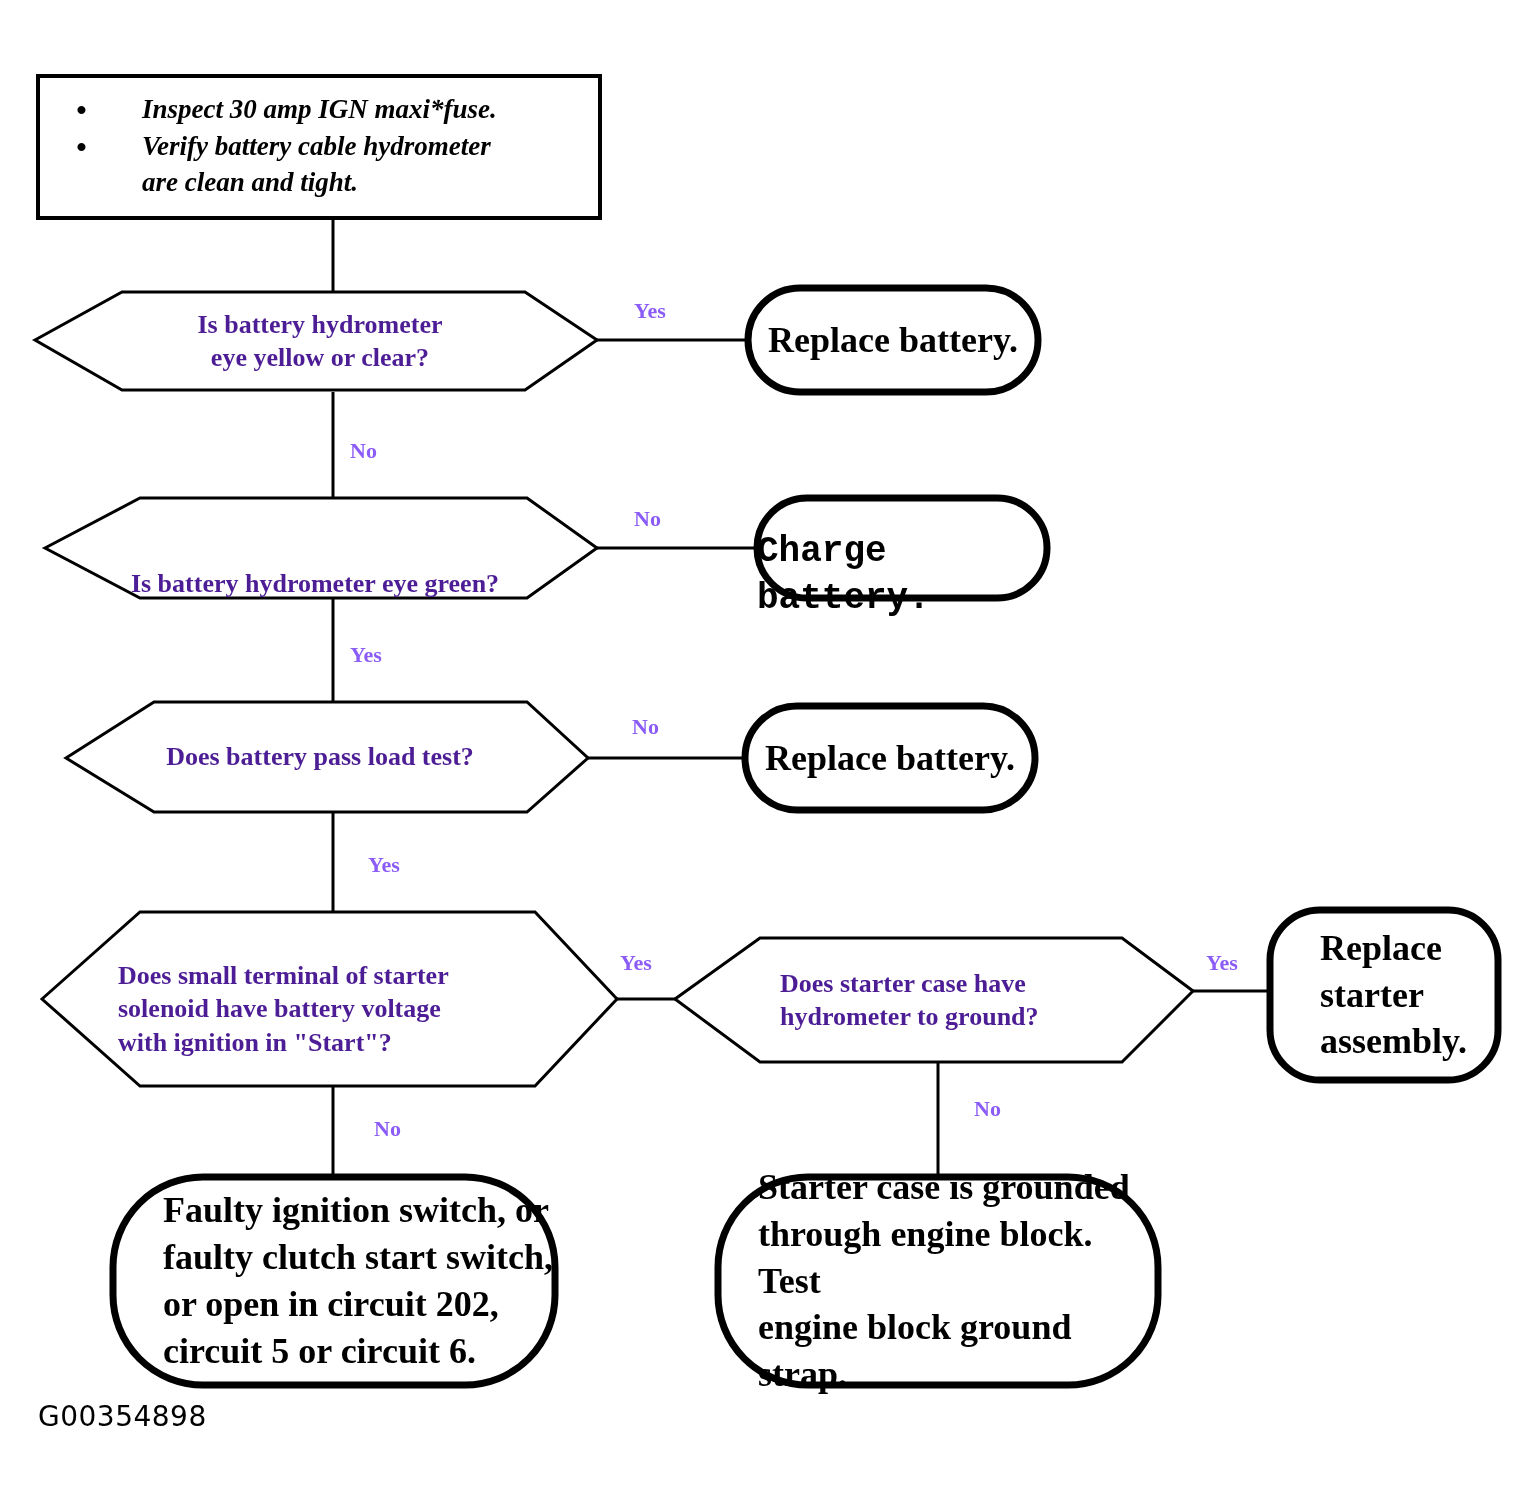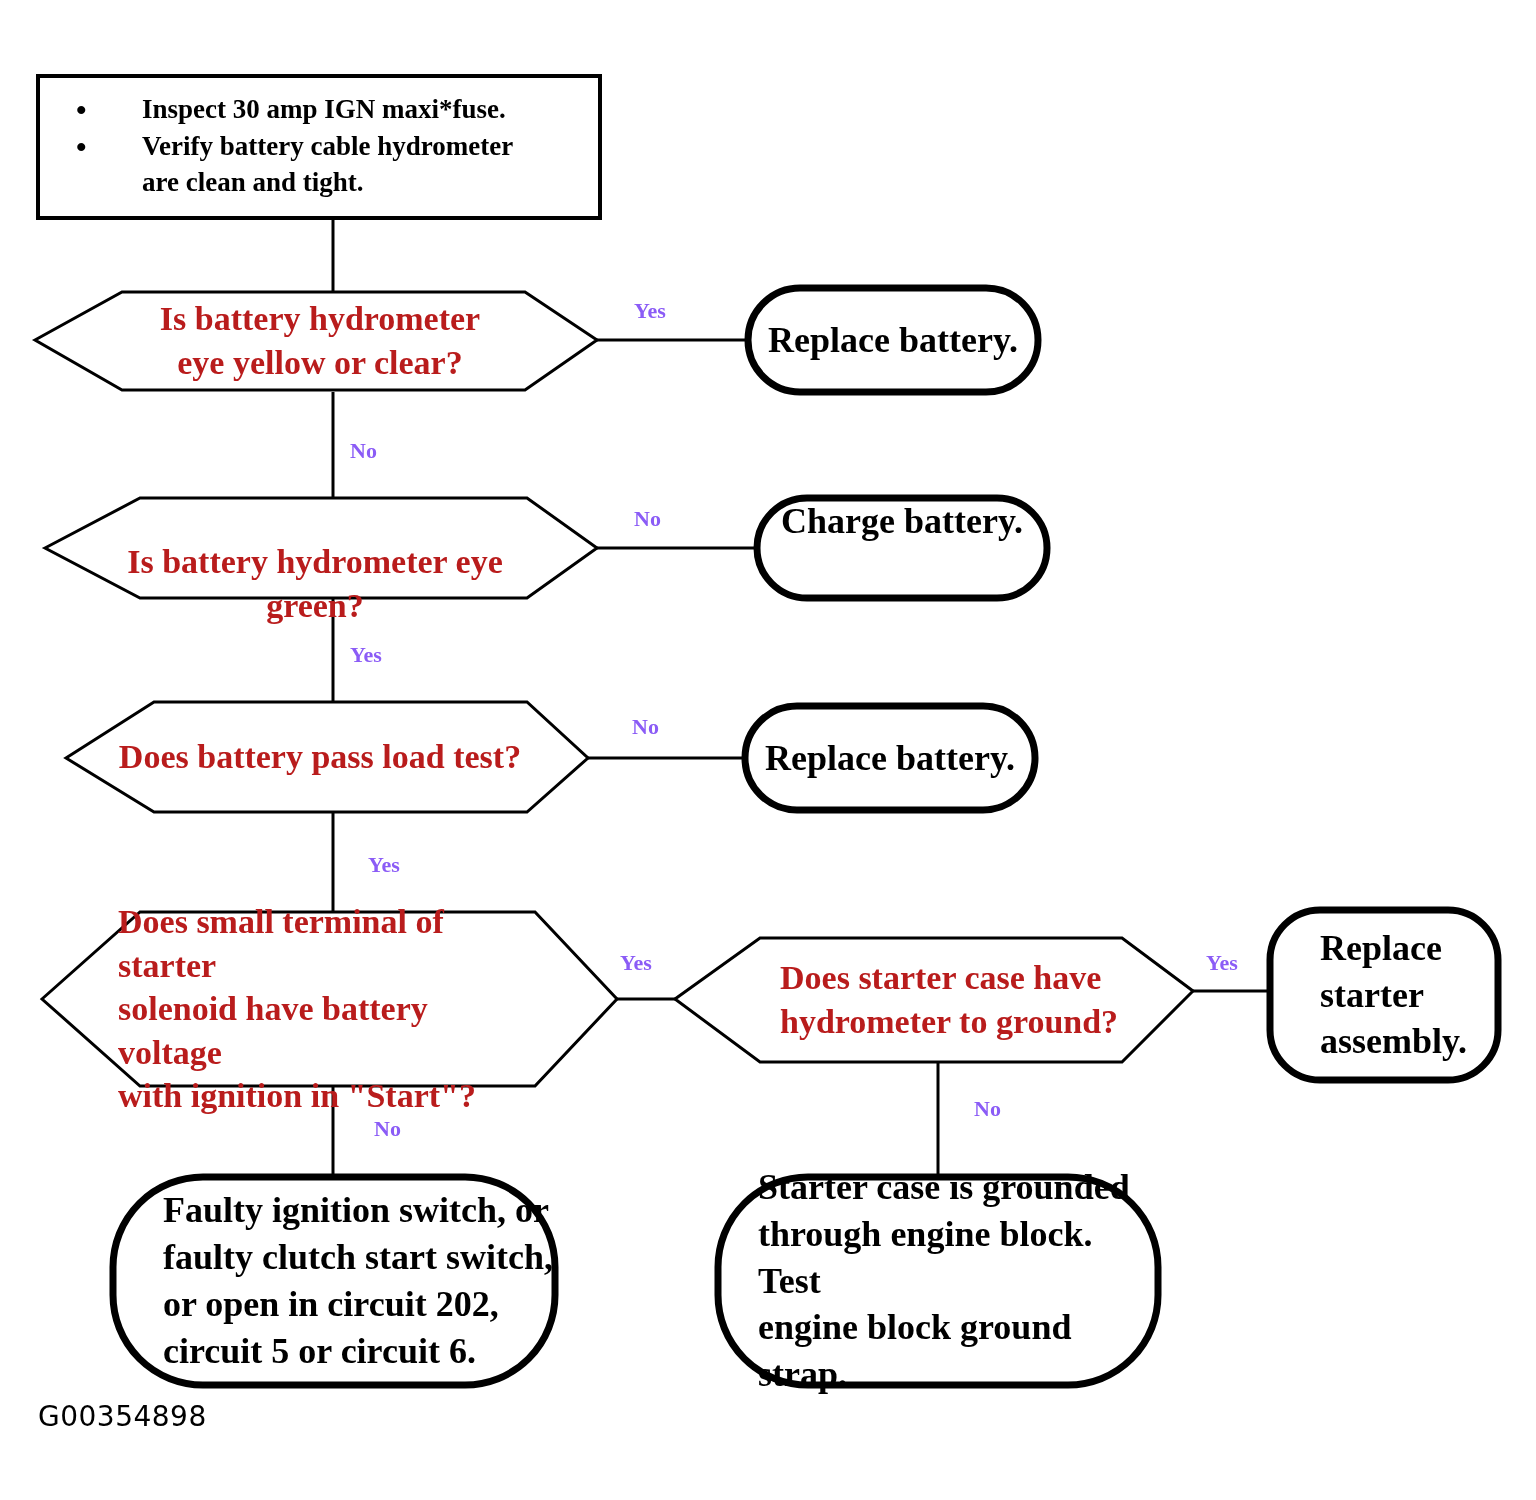--- a/index.html
+++ b/index.html
@@ -54,22 +54,22 @@
     content: "\2022";
     position: absolute;
     left: 0;
     top: -2px;
     font-size: 30px;
     line-height: 1.30;
   }
   
   .hex-text {
     position: absolute;
-    color: #b91c1c;
-    font-size: 34px;
+    color: #4c1d95;
+    font-size: 26px;
     line-height: 1.28;
     font-weight: 700;
     white-space: pre-line;
     display: flex;
     align-items: center;
   }
   
   .term-text {
     position: absolute;
     color: #000000;
@@ -138,21 +138,21 @@
     <rect x="38" y="76" width="562" height="142" fill="#ffffff" stroke="#000000" stroke-width="4"></rect>
 
     <rect x="748" y="288" width="290" height="104" rx="52" ry="52" fill="#ffffff" stroke="#000000" stroke-width="7"></rect>
     <rect x="757" y="498" width="290" height="100" rx="50" ry="50" fill="#ffffff" stroke="#000000" stroke-width="7"></rect>
     <rect x="745" y="706" width="290" height="104" rx="52" ry="52" fill="#ffffff" stroke="#000000" stroke-width="7"></rect>
     <rect x="1270" y="910" width="228" height="170" rx="50" ry="50" fill="#ffffff" stroke="#000000" stroke-width="7"></rect>
     <rect x="113" y="1177" width="442" height="208" rx="90" ry="90" fill="#ffffff" stroke="#000000" stroke-width="7"></rect>
     <rect x="718" y="1177" width="440" height="208" rx="90" ry="90" fill="#ffffff" stroke="#000000" stroke-width="7"></rect>
   </svg>
 
-  <div class="node rect-box" style="left:38px; top:76px; width:562px; height:142px; border:none; background:transparent;">
+  <div class="node rect-box" style="left:38px; top:76px; width:562px; height:142px; border:none; background:transparent;font-style:italic;">
     <ul class="bullet-list">
       <li>Inspect 30 amp IGN maxi*fuse.</li>
       <li>Verify battery cable hydrometer
 are clean and tight.</li>
     </ul>
   </div>
 
   <div class="hex-text" style="left:120px; top:292px; width:400px; height:98px; justify-content:center; text-align:center;">Is battery hydrometer
 eye yellow or clear?</div>
 
@@ -162,21 +162,21 @@
 
   <div class="hex-text" style="left:118px; top:912px; width:420px; height:194px; justify-content:flex-start; text-align:left;">Does small terminal of starter
 solenoid have battery voltage
 with ignition in "Start"?</div>
 
   <div class="hex-text" style="left:780px; top:938px; width:340px; height:124px; justify-content:flex-start; text-align:left;">Does starter case have
 hydrometer to ground?</div>
 
   <div class="term-text" style="left:748px; top:288px; width:290px; height:104px; justify-content:center; text-align:center;">Replace battery.</div>
 
-  <div class="term-text" style="left:757px; top:471px; width:290px; height:100px; justify-content:center; text-align:left;">Charge battery.</div>
+  <div class="term-text" style="left:757px; top:526px; width:290px; height:100px; justify-content:center; text-align:left;font-family:Liberation Mono, monospace;">Charge battery.</div>
 
   <div class="term-text" style="left:745px; top:706px; width:290px; height:104px; justify-content:center; text-align:center;">Replace battery.</div>
 
   <div class="term-text" style="left:1320px; top:910px; width:180px; height:170px; justify-content:flex-start; text-align:left;">Replace
 starter
 assembly.</div>
 
   <div class="term-text" style="left:163px; top:1177px; width:390px; height:208px; justify-content:flex-start; text-align:left;">Faulty ignition switch, or
 faulty clutch start switch,
 or open in circuit 202,

